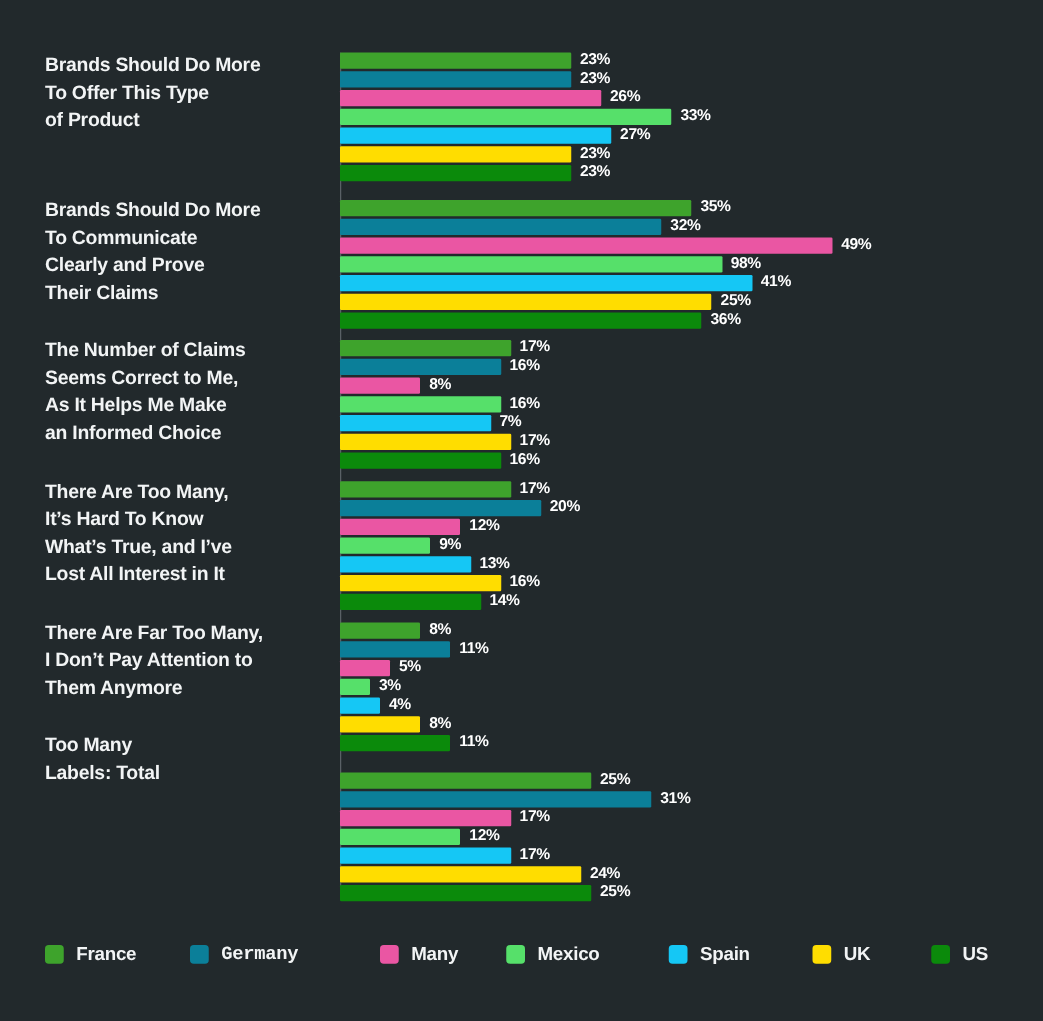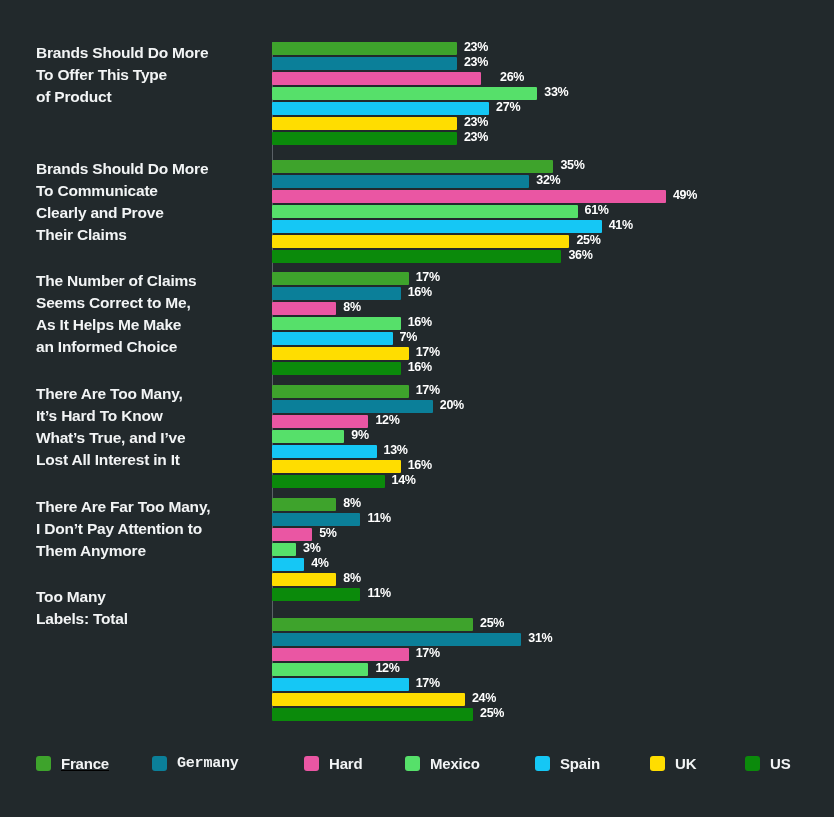--- a/index.html
+++ b/index.html
@@ -135,21 +135,21 @@
             <div class="bar-row">
               <div class="bar" title="France: 23%" style="width: 184.92px; background: rgb(62, 163, 44);"></div>
               <div class="bar-value" style="left: 191.92px;">23%</div>
             </div>
             <div class="bar-row">
               <div class="bar" title="Germany: 23%" style="width: 184.92px; background: rgb(11, 127, 153);"></div>
               <div class="bar-value" style="left: 191.92px;">23%</div>
             </div>
             <div class="bar-row">
               <div class="bar" title="Italy: 26%" style="width: 209.04px; background: rgb(234, 86, 163);"></div>
-              <div class="bar-value" style="left: 216.04px; margin-left: 12px;">26%</div>
+              <div class="bar-value" style="left: 216.04px;">26%</div>
             </div>
             <div class="bar-row">
               <div class="bar" title="Mexico: 33%" style="width: 265.32px; background: rgb(86, 224, 106);"></div>
               <div class="bar-value" style="left: 272.32px;">33%</div>
             </div>
             <div class="bar-row">
               <div class="bar" title="Spain: 27%" style="width: 217.08px; background: rgb(21, 199, 245);"></div>
               <div class="bar-value" style="left: 224.08px;">27%</div>
             </div>
             <div class="bar-row">
@@ -175,21 +175,21 @@
             <div class="bar-row">
               <div class="bar" title="Germany: 32%" style="width: 257.28px; background: rgb(11, 127, 153);"></div>
               <div class="bar-value" style="left: 264.28px;">32%</div>
             </div>
             <div class="bar-row">
               <div class="bar" title="Italy: 49%" style="width: 393.96px; background: rgb(234, 86, 163);"></div>
               <div class="bar-value" style="left: 400.96px;">49%</div>
             </div>
             <div class="bar-row">
               <div class="bar" title="Mexico: 38%" style="width: 305.52px; background: rgb(86, 224, 106);"></div>
-              <div class="bar-value" style="left: 312.52px;">61%</div>
+              <div class="bar-value" style="left: 312.52px;">98%</div>
             </div>
             <div class="bar-row">
               <div class="bar" title="Spain: 41%" style="width: 329.64px; background: rgb(21, 199, 245);"></div>
               <div class="bar-value" style="left: 336.64px;">41%</div>
             </div>
             <div class="bar-row">
               <div class="bar" title="UK: 37%" style="width: 297.48px; background: rgb(255, 221, 0);"></div>
               <div class="bar-value" style="left: 304.48px;">25%</div>
             </div>
             <div class="bar-row">
@@ -336,31 +336,31 @@
             <div class="bar-row">
               <div class="bar" title="US: 25%" style="width: 201px; background: rgb(11, 138, 11);"></div>
               <div class="bar-value" style="left: 208px;">25%</div>
             </div>
           </div>
         </div>
       </div>
   </div>
 
   <div id="legend">
-      <div class="legend-item" style="left: 36px; text-decoration: underline;">
+      <div class="legend-item" style="left: 36px;">
         <span class="legend-swatch" style="background: rgb(62, 163, 44);"></span>
         <span class="legend-label">France</span>
       </div>
       <div class="legend-item" style="left: 152px; font-family: Liberation Mono, monospace;">
         <span class="legend-swatch" style="background: rgb(11, 127, 153);"></span>
         <span class="legend-label">Germany</span>
       </div>
       <div class="legend-item" style="left: 304px;">
         <span class="legend-swatch" style="background: rgb(234, 86, 163);"></span>
-        <span class="legend-label">Hard</span>
+        <span class="legend-label">Many</span>
       </div>
       <div class="legend-item" style="left: 405px;">
         <span class="legend-swatch" style="background: rgb(86, 224, 106);"></span>
         <span class="legend-label">Mexico</span>
       </div>
       <div class="legend-item" style="left: 535px;">
         <span class="legend-swatch" style="background: rgb(21, 199, 245);"></span>
         <span class="legend-label">Spain</span>
       </div>
       <div class="legend-item" style="left: 650px;">

